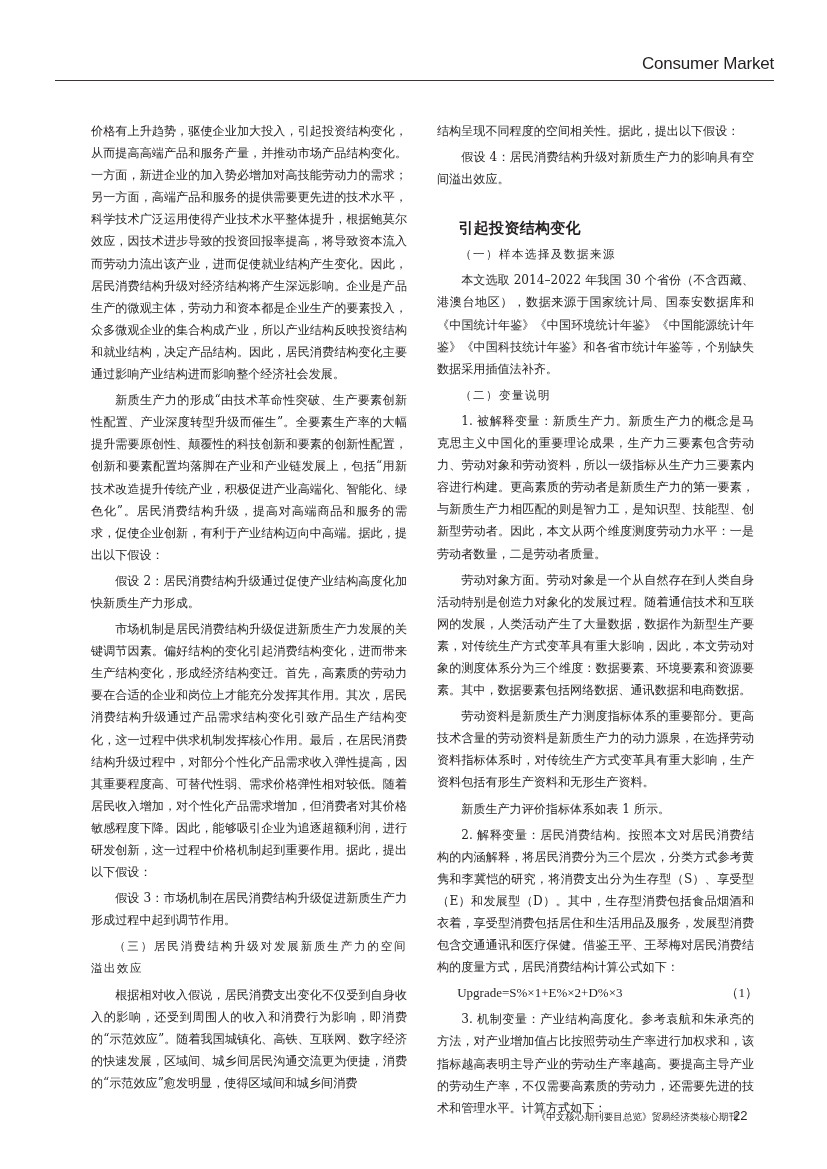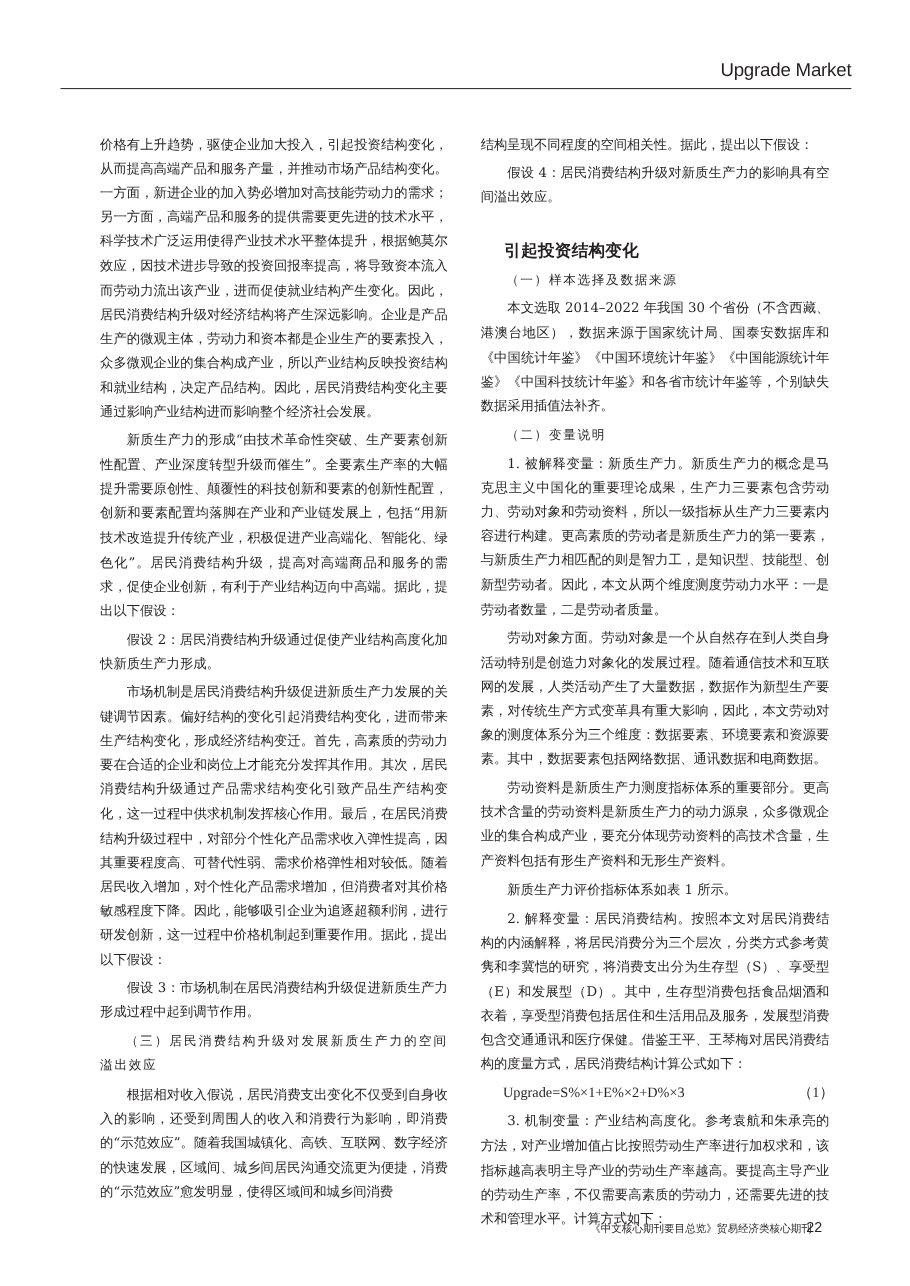--- a/index.html
+++ b/index.html
@@ -49,21 +49,21 @@
     font-family: "DejaVu Sans", sans-serif; font-size: 9.6px; color: #231f20;
   }
   .page-num {
     position: absolute; left: 733px; top: 1108px;
     font-family: "Liberation Sans", sans-serif; font-size: 13px; color: #231f20;
   }
 </style>
 </head>
 <body>
 
-<div class="running-head">Upgrade Market</div>
+<div class="running-head">Consumer Market</div>
 <div class="head-rule"></div>
 
 <div class="col col-left">
   <p>价格有上升趋势，驱使企业加大投入，引起投资结构变化，从而提高高端产品和服务产量，并推动市场产品结构变化。一方面，新进企业的加入势必增加对高技能劳动力的需求；另一方面，高端产品和服务的提供需要更先进的技术水平，科学技术广泛运用使得产业技术水平整体提升，根据鲍莫尔效应，因技术进步导致的投资回报率提高，将导致资本流入而劳动力流出该产业，进而促使就业结构产生变化。因此，居民消费结构升级对经济结构将产生深远影响。企业是产品生产的微观主体，劳动力和资本都是企业生产的要素投入，众多微观企业的集合构成产业，所以产业结构反映投资结构和就业结构，决定产品结构。因此，居民消费结构变化主要通过影响产业结构进而影响整个经济社会发展。</p>
   <p class="indent">新质生产力的形成“由技术革命性突破、生产要素创新性配置、产业深度转型升级而催生”。全要素生产率的大幅提升需要原创性、颠覆性的科技创新和要素的创新性配置，创新和要素配置均落脚在产业和产业链发展上，包括“用新技术改造提升传统产业，积极促进产业高端化、智能化、绿色化”。居民消费结构升级，提高对高端商品和服务的需求，促使企业创新，有利于产业结构迈向中高端。据此，提出以下假设：</p>
   <p class="indent">假设 2：居民消费结构升级通过促使产业结构高度化加快新质生产力形成。</p>
   <p class="indent">市场机制是居民消费结构升级促进新质生产力发展的关键调节因素。偏好结构的变化引起消费结构变化，进而带来生产结构变化，形成经济结构变迁。首先，高素质的劳动力要在合适的企业和岗位上才能充分发挥其作用。其次，居民消费结构升级通过产品需求结构变化引致产品生产结构变化，这一过程中供求机制发挥核心作用。最后，在居民消费结构升级过程中，对部分个性化产品需求收入弹性提高，因其重要程度高、可替代性弱、需求价格弹性相对较低。随着居民收入增加，对个性化产品需求增加，但消费者对其价格敏感程度下降。因此，能够吸引企业为追逐超额利润，进行研发创新，这一过程中价格机制起到重要作用。据此，提出以下假设：</p>
   <p class="indent">假设 3：市场机制在居民消费结构升级促进新质生产力形成过程中起到调节作用。</p>
   <p class="sub-heading">（三）居民消费结构升级对发展新质生产力的空间溢出效应</p>
   <p class="indent">根据相对收入假说，居民消费支出变化不仅受到自身收入的影响，还受到周围人的收入和消费行为影响，即消费的“示范效应”。随着我国城镇化、高铁、互联网、数字经济的快速发展，区域间、城乡间居民沟通交流更为便捷，消费的“示范效应”愈发明显，使得区域间和城乡间消费</p>
@@ -71,21 +71,21 @@
 
 <div class="col col-right">
   <p>结构呈现不同程度的空间相关性。据此，提出以下假设：</p>
   <p class="indent">假设 4：居民消费结构升级对新质生产力的影响具有空间溢出效应。</p>
   <h2 class="section-title">引起投资结构变化</h2>
   <p class="sub-heading">（一）样本选择及数据来源</p>
   <p class="indent">本文选取 2014–2022 年我国 30 个省份（不含西藏、港澳台地区），数据来源于国家统计局、国泰安数据库和《中国统计年鉴》《中国环境统计年鉴》《中国能源统计年鉴》《中国科技统计年鉴》和各省市统计年鉴等，个别缺失数据采用插值法补齐。</p>
   <p class="sub-heading">（二）变量说明</p>
   <p class="indent">1. 被解释变量：新质生产力。新质生产力的概念是马克思主义中国化的重要理论成果，生产力三要素包含劳动力、劳动对象和劳动资料，所以一级指标从生产力三要素内容进行构建。更高素质的劳动者是新质生产力的第一要素，与新质生产力相匹配的则是智力工，是知识型、技能型、创新型劳动者。因此，本文从两个维度测度劳动力水平：一是劳动者数量，二是劳动者质量。</p>
   <p class="indent">劳动对象方面。劳动对象是一个从自然存在到人类自身活动特别是创造力对象化的发展过程。随着通信技术和互联网的发展，人类活动产生了大量数据，数据作为新型生产要素，对传统生产方式变革具有重大影响，因此，本文劳动对象的测度体系分为三个维度：数据要素、环境要素和资源要素。其中，数据要素包括网络数据、通讯数据和电商数据。</p>
-  <p class="indent">劳动资料是新质生产力测度指标体系的重要部分。更高技术含量的劳动资料是新质生产力的动力源泉，众多微观企业的集合构成产业，要充分体现劳动资料的高技术含量，生产资料包括有形生产资料和无形生产资料。</p>
+  <p class="indent">劳动资料是新质生产力测度指标体系的重要部分。更高技术含量的劳动资料是新质生产力的动力源泉，在选择劳动资料指标体系时，对传统生产方式变革具有重大影响，生产资料包括有形生产资料和无形生产资料。</p>
   <p class="indent">新质生产力评价指标体系如表 1 所示。</p>
   <p class="indent">2. 解释变量：居民消费结构。按照本文对居民消费结构的内涵解释，将居民消费分为三个层次，分类方式参考黄隽和李冀恺的研究，将消费支出分为生存型（S）、享受型（E）和发展型（D）。其中，生存型消费包括食品烟酒和衣着，享受型消费包括居住和生活用品及服务，发展型消费包含交通通讯和医疗保健。借鉴王平、王琴梅对居民消费结构的度量方式，居民消费结构计算公式如下：</p>
   <div class="formula">
     <span class="eq">Upgrade=S%×1+E%×2+D%×3</span>
     <span class="eqno">（1）</span>
   </div>
   <p class="indent">3. 机制变量：产业结构高度化。参考袁航和朱承亮的方法，对产业增加值占比按照劳动生产率进行加权求和，该指标越高表明主导产业的劳动生产率越高。要提高主导产业的劳动生产率，不仅需要高素质的劳动力，还需要先进的技术和管理水平。计算方式如下：</p>
 </div>
 
 <div class="footer">《中文核心期刊要目总览》贸易经济类核心期刊</div>

